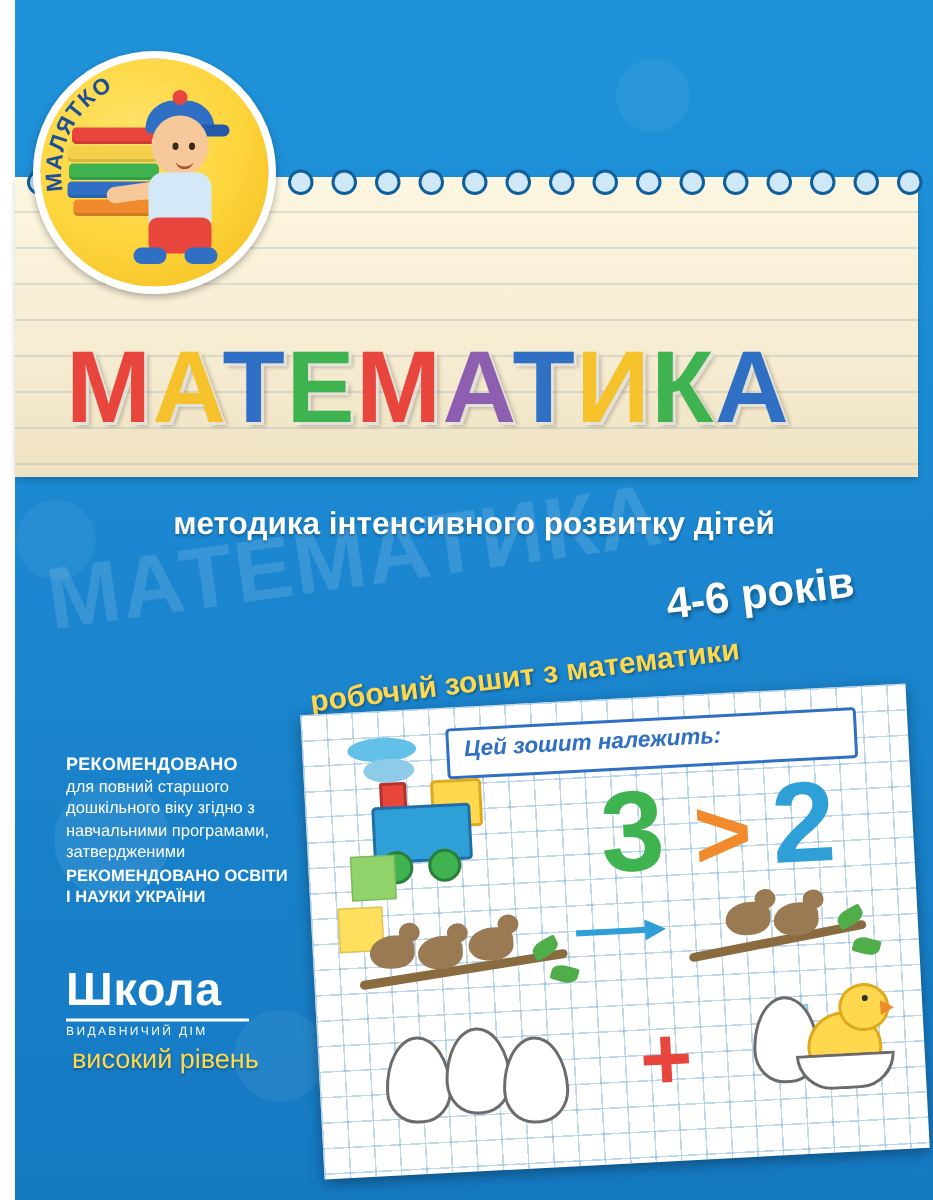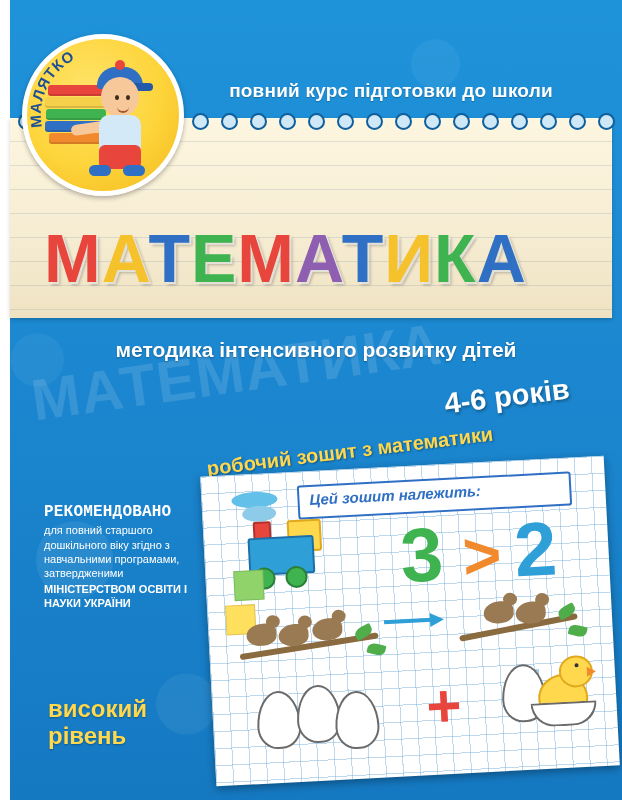--- a/index.html
+++ b/index.html
@@ -251,21 +251,21 @@
   
   .rec-block {
     position: absolute;
     left: 44px;
     top: 502px;
     width: 150px;
     color: #ffffff;
     font-size: 11px;
     line-height: 1.28;
   }
-  .rec-block .rec-title { font-weight: bold; font-size: 16px; letter-spacing: .2px; font-family: Liberation Mono, monospace; }
+  .rec-block .rec-title { font-weight: bold; font-size: 12px; letter-spacing: .2px; }
   .rec-block .rec-body { margin-top: 1px; }
   .rec-block .rec-ministry { font-weight: bold; margin-top: 2px; }
 
   .publisher {
     position: absolute;
     left: 44px;
     top: 644px;
     width: 150px;
   }
   .publisher .shkola {
@@ -283,22 +283,22 @@
   }
   .publisher .rule {
     width: 122px; height: 2px; background: #ffffff; margin-top: 4px;
   }
   .level {
     position: absolute;
     left: 48px;
     top: 696px;
     width: 160px;
     color: #ffd84d;
-    font-size: 24px;
-    font-weight: bold;
+    font-size: 18px;
+    font-weight: normal;
     line-height: 1.12;
     text-shadow: 0 1px 2px rgba(0,0,0,.3);
   }
 
   
   .sheet {
     position: absolute;
     left: 208px;
     top: 466px;
     width: 404px;
@@ -465,21 +465,20 @@
     background: #63c0e8;
   }
 </style>
 </head>
 <body>
 
 <div class="cover">
   <div class="bg-blue"></div>
   <div class="left-edge"></div>
 
-  <div class="top-banner">повний курс підготовки до школи</div>
 
   <div class="paper">
     <div class="paper-lines"></div>
   </div>
 
   <div class="spiral">
     <i></i>
       <i></i>
       <i></i>
       <i></i>
@@ -537,23 +536,28 @@
   <div class="title-math" id="title2"><span style="color: rgb(232, 69, 60);">М</span><span style="color: rgb(245, 194, 43);">А</span><span style="color: rgb(47, 111, 196);">Т</span><span style="color: rgb(62, 179, 79);">Е</span><span style="color: rgb(232, 69, 60);">М</span><span style="color: rgb(142, 95, 176);">А</span><span style="color: rgb(47, 111, 196);">Т</span><span style="color: rgb(245, 194, 43);">И</span><span style="color: rgb(62, 179, 79);">К</span><span style="color: rgb(47, 111, 196);">А</span></div>
 
   <div class="ghost">МАТЕМАТИКА</div>
   <div class="subtitle">методика інтенсивного розвитку дітей</div>
   <div class="age">4-6 років</div>
   <div class="worksheet-label">робочий зошит з математики</div>
 
   <div class="rec-block">
     <div class="rec-title">РЕКОМЕНДОВАНО</div>
     <div class="rec-body">для повний старшого дошкільного віку згідно з навчальними програмами, затвердженими</div>
-    <div class="rec-ministry">МІНІСТЕРСТВОМ ОСВІТИ І НАУКИ УКРАЇНИ</div>
+    <div class="rec-ministry">РЕКОМЕНДОВАНО ОСВІТИ І НАУКИ УКРАЇНИ</div>
   </div>
 
+  <div class="publisher">
+    <div class="shkola">Школа</div>
+    <div class="rule"></div>
+    <div class="vd">ВИДАВНИЧИЙ ДІМ</div>
+  </div>
 
   <div class="level">високий рівень</div>
 
   <div class="sheet">
     <div class="sheet-grid"></div>
 
     <div class="sheet-title">
       <span>Цей зошит належить:</span>
     </div>
 

